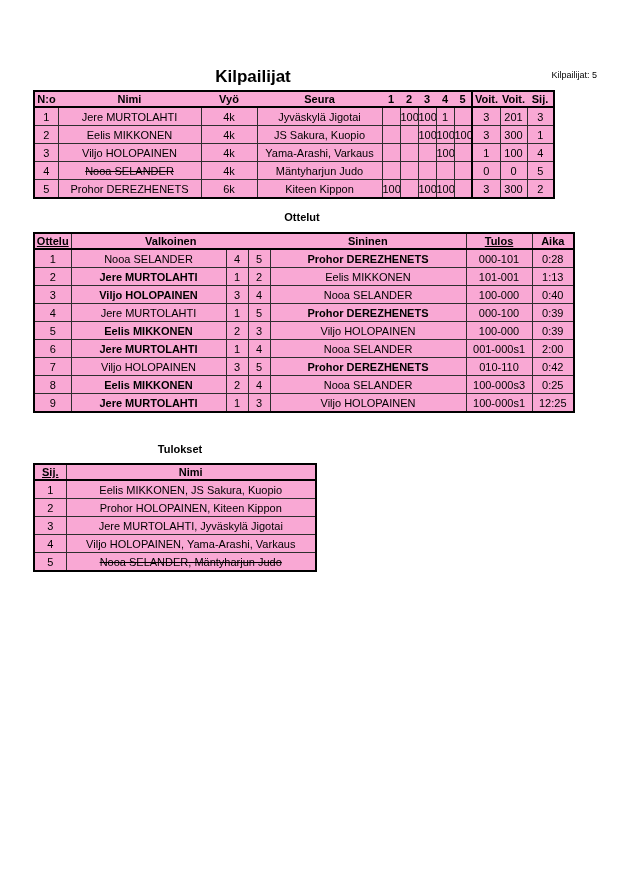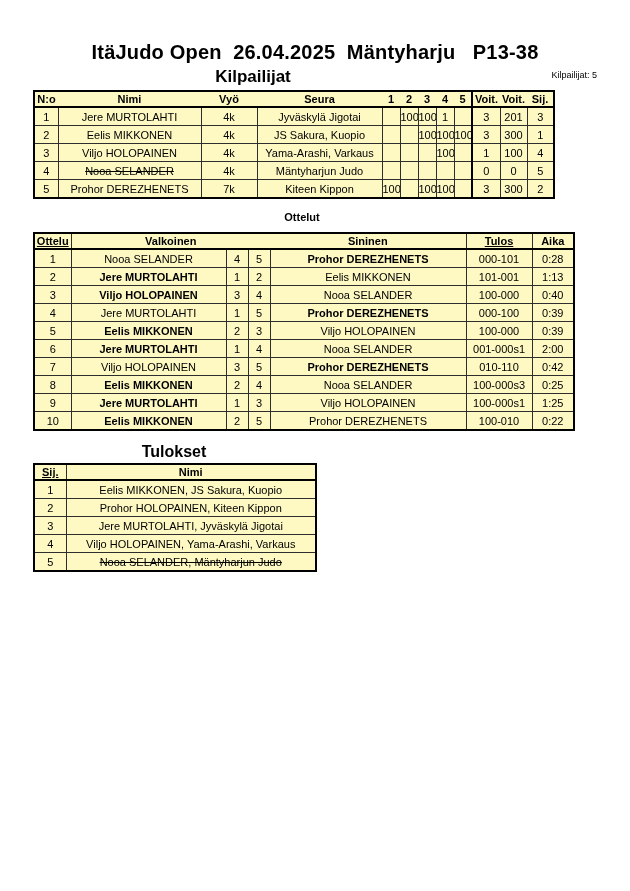--- a/index.html
+++ b/index.html
@@ -8,23 +8,23 @@
     font-family:"Liberation Sans", sans-serif;
   }
   #page{position:relative;width:630px;height:891px;background:#fff;overflow:hidden;}
   .abs{position:absolute;}
 
   #title{top:41px;left:0;width:630px;text-align:center;
          font-size:20px;font-weight:bold;white-space:pre;letter-spacing:0.2px;}
   #kilp-label{top:67px;left:253px;transform:translateX(-50%);font-size:17px;font-weight:bold;}
   #kilp-count{top:70px;right:33px;font-size:9px;padding-left:32px;}
   #ottelut-label{top:211px;left:302px;transform:translateX(-50%);font-size:11px;font-weight:bold;}
-  #tulokset-label{top:443px;left:174px;transform:translateX(-50%);font-size:16px;font-weight:bold;}
-
-  table{border-collapse:collapse;table-layout:fixed;font-size:11px;background:#fef9c3;}
+  #tulokset-label{top:443px;left:180px;transform:translateX(-50%);font-size:11px;font-weight:bold;}
+
+  table{border-collapse:collapse;table-layout:fixed;font-size:11px;background:#f9a8d4;}
   .tbl{border:2px solid #000;}
   .tbl td{border:1px solid #2e2e2e;height:17px;padding:0;overflow:hidden;white-space:nowrap;}
   .tbl thead th{border:0;border-bottom:2px solid #000;height:14px;padding:0;
                 font-size:11px;font-weight:bold;text-align:center;white-space:nowrap;}
   .left{text-align:center;padding-left:8px;}
   .center{text-align:center;}
   .thick-l{border-left:2px solid #000 !important;}
   .sep-r{border-right:1px solid #2e2e2e !important;text-decoration:underline;}
   .sep-l{border-left:1px solid #2e2e2e !important;}
   .strike{text-decoration:line-through;}
@@ -34,21 +34,20 @@
 
   #t1{top:90px;left:33px;width:520px;}
   #t2{top:232px;left:33px;width:540px;}
   #t3{top:463px;left:33px;width:282px;}
 </style>
 </head>
 <body>
 
 <div id="page">
 
-  <div id="title" class="abs">ItäJudo Open  26.04.2025  Mäntyharju   P13-38</div>
   <div id="kilp-label" class="abs">Kilpailijat</div>
   <div id="kilp-count" class="abs">Kilpailijat: 5</div>
 
   <table id="t1" class="tbl abs">
     <colgroup>
       <col style="width:24px">
         <col style="width:143px">
         <col style="width:56px">
         <col style="width:125px">
       <col style="width:18px">
@@ -129,21 +128,21 @@
           <td class="center"></td>
           <td class="center"></td>
           <td class="center"></td>
           <td class="center thick-l">0</td>
           <td class="center">0</td>
           <td class="center">5</td>
         </tr>
         <tr>
           <td class="center">5</td>
           <td class="left">Prohor DEREZHENETS</td>
-          <td class="center">7k</td>
+          <td class="center">6k</td>
           <td class="left">Kiteen Kippon</td>
           <td class="center">100</td>
           <td class="center"></td>
           <td class="center">100</td>
           <td class="center">100</td>
           <td class="center"></td>
           <td class="center thick-l">3</td>
           <td class="center">300</td>
           <td class="center">2</td>
         </tr>
@@ -244,30 +243,21 @@
           <td class="center">100-000s3</td>
           <td class="center">0:25</td>
         </tr>
         <tr>
           <td class="center">9</td>
           <td class="left bold">Jere MURTOLAHTI</td>
           <td class="center">1</td>
           <td class="center">3</td>
           <td class="left">Viljo HOLOPAINEN</td>
           <td class="center">100-000s1</td>
-          <td class="center">1:25</td>
-        </tr>
-        <tr>
-          <td class="center">10</td>
-          <td class="left bold">Eelis MIKKONEN</td>
-          <td class="center">2</td>
-          <td class="center">5</td>
-          <td class="left">Prohor DEREZHENETS</td>
-          <td class="center">100-010</td>
-          <td class="center">0:22</td>
+          <td class="center">12:25</td>
         </tr>
       </tbody>
   </table>
 
   <div id="tulokset-label" class="abs">Tulokset</div>
 
   <table id="t3" class="tbl abs">
     <colgroup>
       <col style="width:32px">
         <col style="width:250px">

